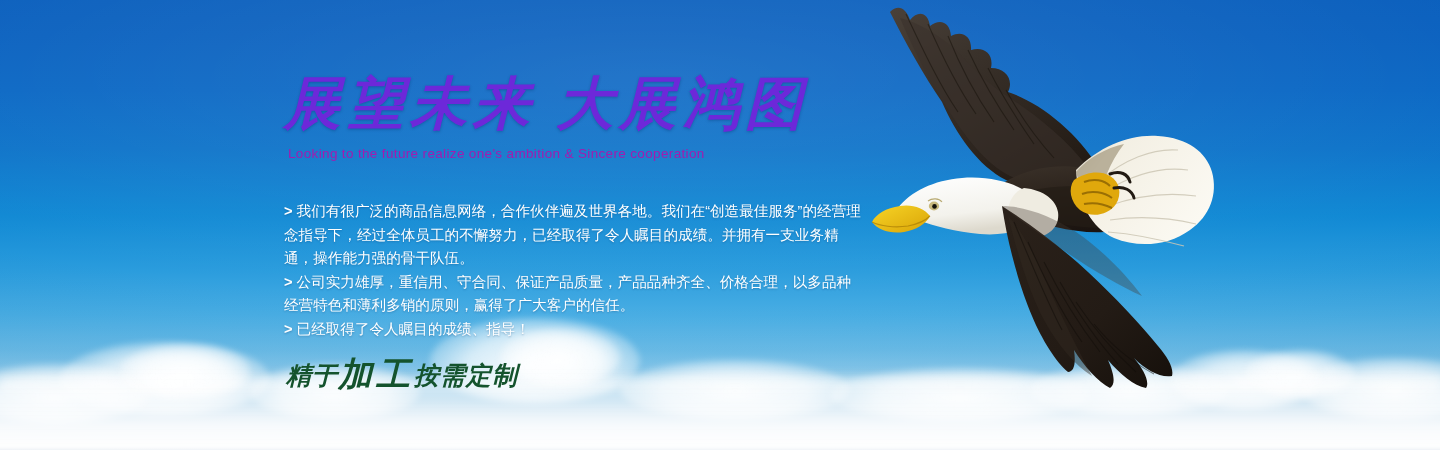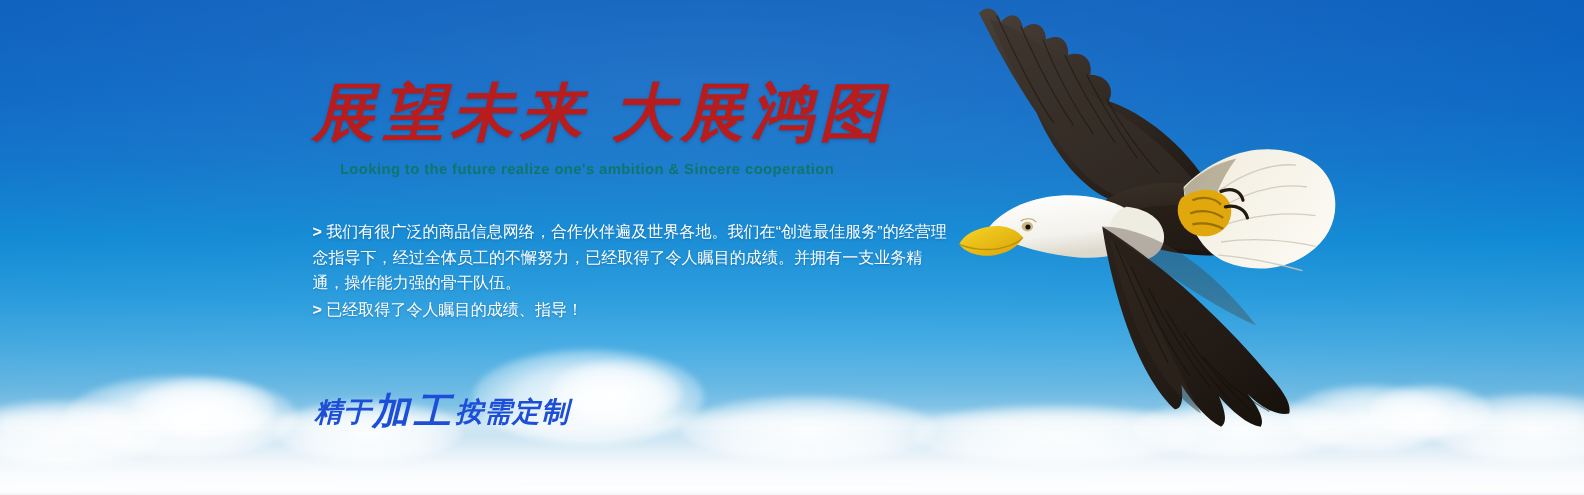--- a/index.html
+++ b/index.html
@@ -96,40 +96,39 @@
     position: absolute;
     left: 282px;
     top: 0;
     width: 620px;
     height: 450px;
   }
   .headline {
     position: absolute;
     top: 72px;
     left: 2px;
-    color: #b91c1c;
+    color: #6d28d9;
     font-family: "Liberation Serif", "DejaVu Serif", serif;
     font-size: 57px;
     font-weight: bold;
     letter-spacing: 6px;
     line-height: 1.12;
     white-space: nowrap;
     text-shadow: 0 1px 3px rgba(0,40,90,0.32);
     font-style: italic;
   }
   .subhead {
     position: absolute;
     top: 146px;
     left: 6px;
-    color: #0f766e;
+    color: #a21caf;
     font-size: 13.5px;
-    font-weight: bold;
+    font-weight: normal;
     letter-spacing: 0.35px;
     white-space: nowrap;
-    margin-left: 21px;
   }
   .body-copy {
     position: absolute;
     top: 200px;
     left: 2px;
     width: 578px;
     color: #ffffff;
     font-size: 14.6px;
     line-height: 23.5px;
     text-shadow: 0 1px 2px rgba(0,45,100,0.30);
@@ -145,21 +144,21 @@
 
   .tagline-block {
     position: absolute;
     top: 356px;
     left: 4px;
     width: 330px;
   }
   .tagline-cn {
     font-family: "Liberation Serif", "DejaVu Serif", serif;
     font-size: 25px;
-    color: #1d4ed8;
+    color: #14532d;
     font-weight: bold;
     font-style: italic;
     letter-spacing: 1px;
     white-space: nowrap;
     line-height: 1.1;
   }
   .tagline-cn .big {
     font-size: 34px;
     letter-spacing: 4px;
     vertical-align: -2px;
@@ -329,20 +328,23 @@
 
     <div class="headline">展望未来 大展鸿图</div>
 
     <div class="subhead">Looking to the future realize one's ambition &amp; Sincere cooperation</div>
 
     <div class="body-copy">
       <p>
         <span class="bullet">&gt;</span><span>我们有很广泛的商品信息网络，合作伙伴遍及世界各地。我们在“创造最佳服务”的经营理念指导下，经过全体员工的不懈努力，已经取得了令人瞩目的成绩。并拥有一支业务精通，操作能力强的骨干队伍。</span>
       </p>
       <p>
+        <span class="bullet">&gt;</span><span>公司实力雄厚，重信用、守合同、保证产品质量，产品品种齐全、价格合理，以多品种经营特色和薄利多销的原则，赢得了广大客户的信任。</span>
+      </p>
+      <p>
         <span class="bullet">&gt;</span><span>已经取得了令人瞩目的成绩、指导！</span>
       </p>
     </div>
 
     <div class="tagline-block">
       <div class="tagline-cn"><span>精于</span><span class="big">加工</span><span>按需定制</span></div>
     </div>
 
   </div>
 </div>

